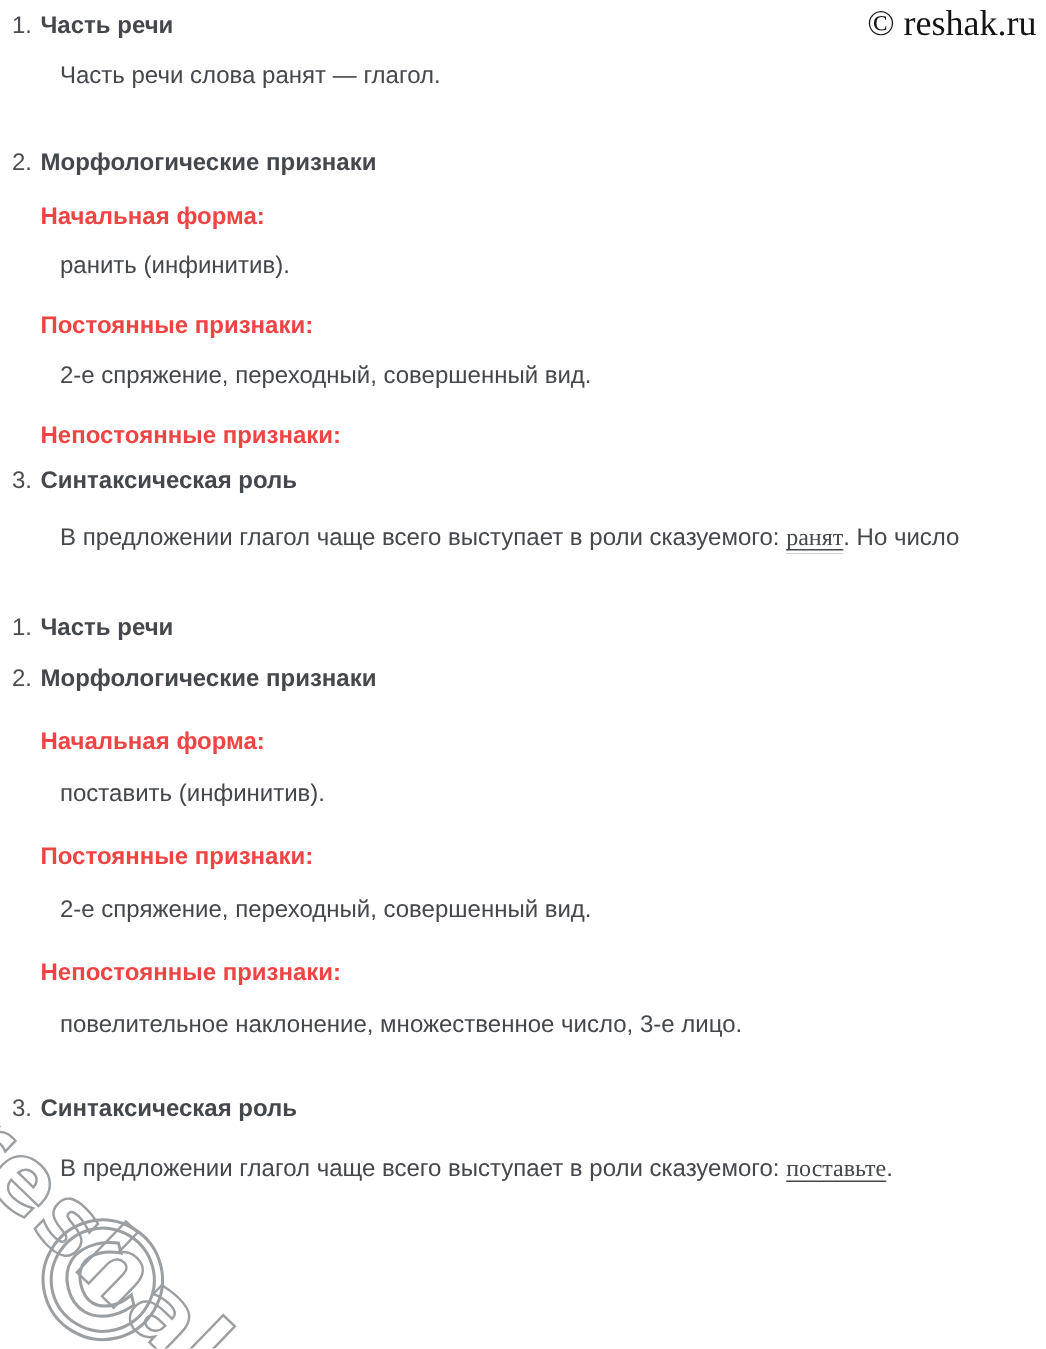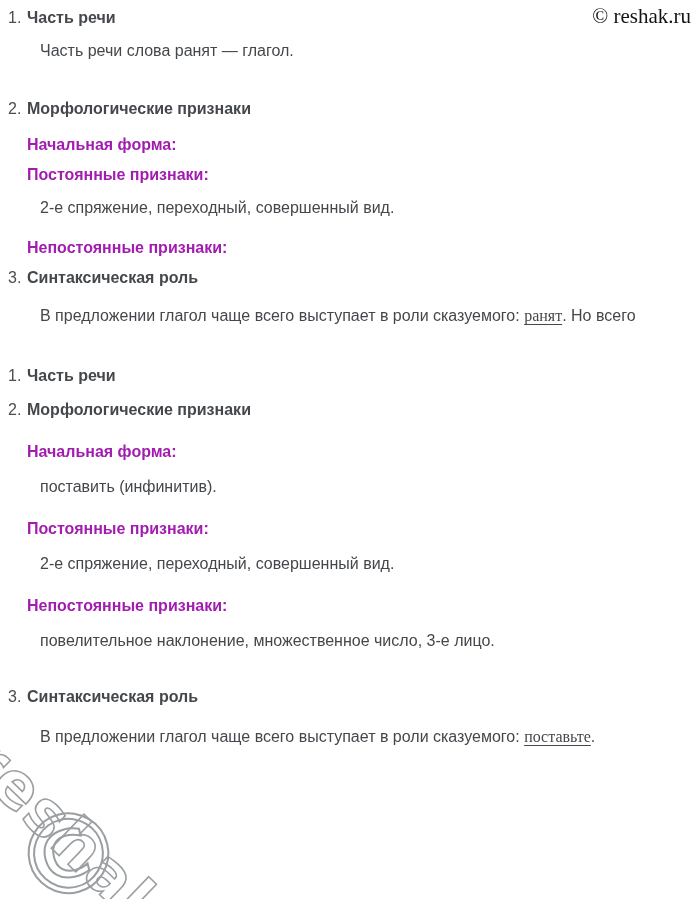--- a/index.html
+++ b/index.html
@@ -7,21 +7,21 @@
     width: 697px; height: 899px; overflow: hidden; position: relative;
     font-family: "Liberation Sans", "DejaVu Sans", sans-serif;
     font-size: 16px; line-height: 20px; color: #44474b;
   }
   .doc { position: relative; padding: 8px 0 0 27px; width: 670px; z-index: 1; }
   p { margin: 13px; white-space: nowrap; overflow: hidden; }
   .sec-head { position: relative; font-weight: bold; }
   .sec-head .num {
     position: absolute; left: -19px; font-weight: normal; color: #4a4e52;
   }
-  .red-label { color: #a21caf; font-weight: bold; }
+  .red-label { color: #ef4444; font-weight: bold; }
 
   
   .mb-h1 { margin-bottom: 10px; }
   .mb-psec { margin-bottom: 38px; }
   .mb-h2 { margin-bottom: 16px; }
   .mb-red { margin-bottom: 10px; }
   .mb-feat { margin-bottom: 20px; }
   .mb-featlast { margin-bottom: 36px; }
   .mb-h3 { margin-bottom: 18px; }
   
@@ -38,21 +38,21 @@
     text-decoration: underline;
     text-underline-offset: 3px;
     border-bottom: 5px double currentColor;
     padding-bottom: 2px;
     font-family: Liberation Serif, serif;
   }
 
   .site-logo {
     position: absolute; top: 4px; right: 6px; z-index: 2;
     font-family: "Liberation Serif", "DejaVu Serif", serif;
-    font-size: 21px; color: #141414; line-height: 24px;
+    font-size: 24px; color: #141414; line-height: 24px;
   }
 
   .wm-text {
     position: absolute; left: -14px; top: 742px; z-index: 3;
     transform: rotate(44deg); transform-origin: 0 0;
     font-family: "DejaVu Sans", sans-serif; font-weight: bold;
     font-size: 62px; letter-spacing: 2px;
     color: transparent; -webkit-text-stroke: 1.6px #9b9fa2;
     pointer-events: none; white-space: nowrap;
   }
@@ -77,29 +77,30 @@
       <span class="num">1.</span>
       <span class="ttl">Часть речи</span>
     </div>
     <p class="mb-psec">Часть речи слова ранят — глагол.</p>
 
     <div class="sec-head mb-h2">
       <span class="num">2.</span>
       <span class="ttl">Морфологические признаки</span>
     </div>
     <div class="red-label mb-red">Начальная форма:</div>
+    <p class="mb-feat">ранить (инфинитив).</p>
     <div class="red-label mb-red">Постоянные признаки:</div>
     <p class="mb-feat">2-е спряжение, переходный, совершенный вид.</p>
     <div class="red-label mb-red">Непостоянные признаки:</div>
 
     <div class="sec-head mb-h3">
       <span class="num">3.</span>
       <span class="ttl">Синтаксическая роль</span>
     </div>
-    <p class="syntax"><span>В предложении глагол чаще всего выступает в роли сказуемого: </span><span class="pred">ранят</span><span>. Но всего</span></p>
+    <p class="syntax"><span>В предложении глагол чаще всего выступает в роли сказуемого: </span><span class="pred">ранят</span><span>. Но число</span></p>
   </section>
 
   <section class="wa wa2">
     <div class="sec-head mb-h1">
       <span class="num">1.</span>
       <span class="ttl">Часть речи</span>
     </div>
 
     <div class="sec-head mb-h2">
       <span class="num">2.</span>

